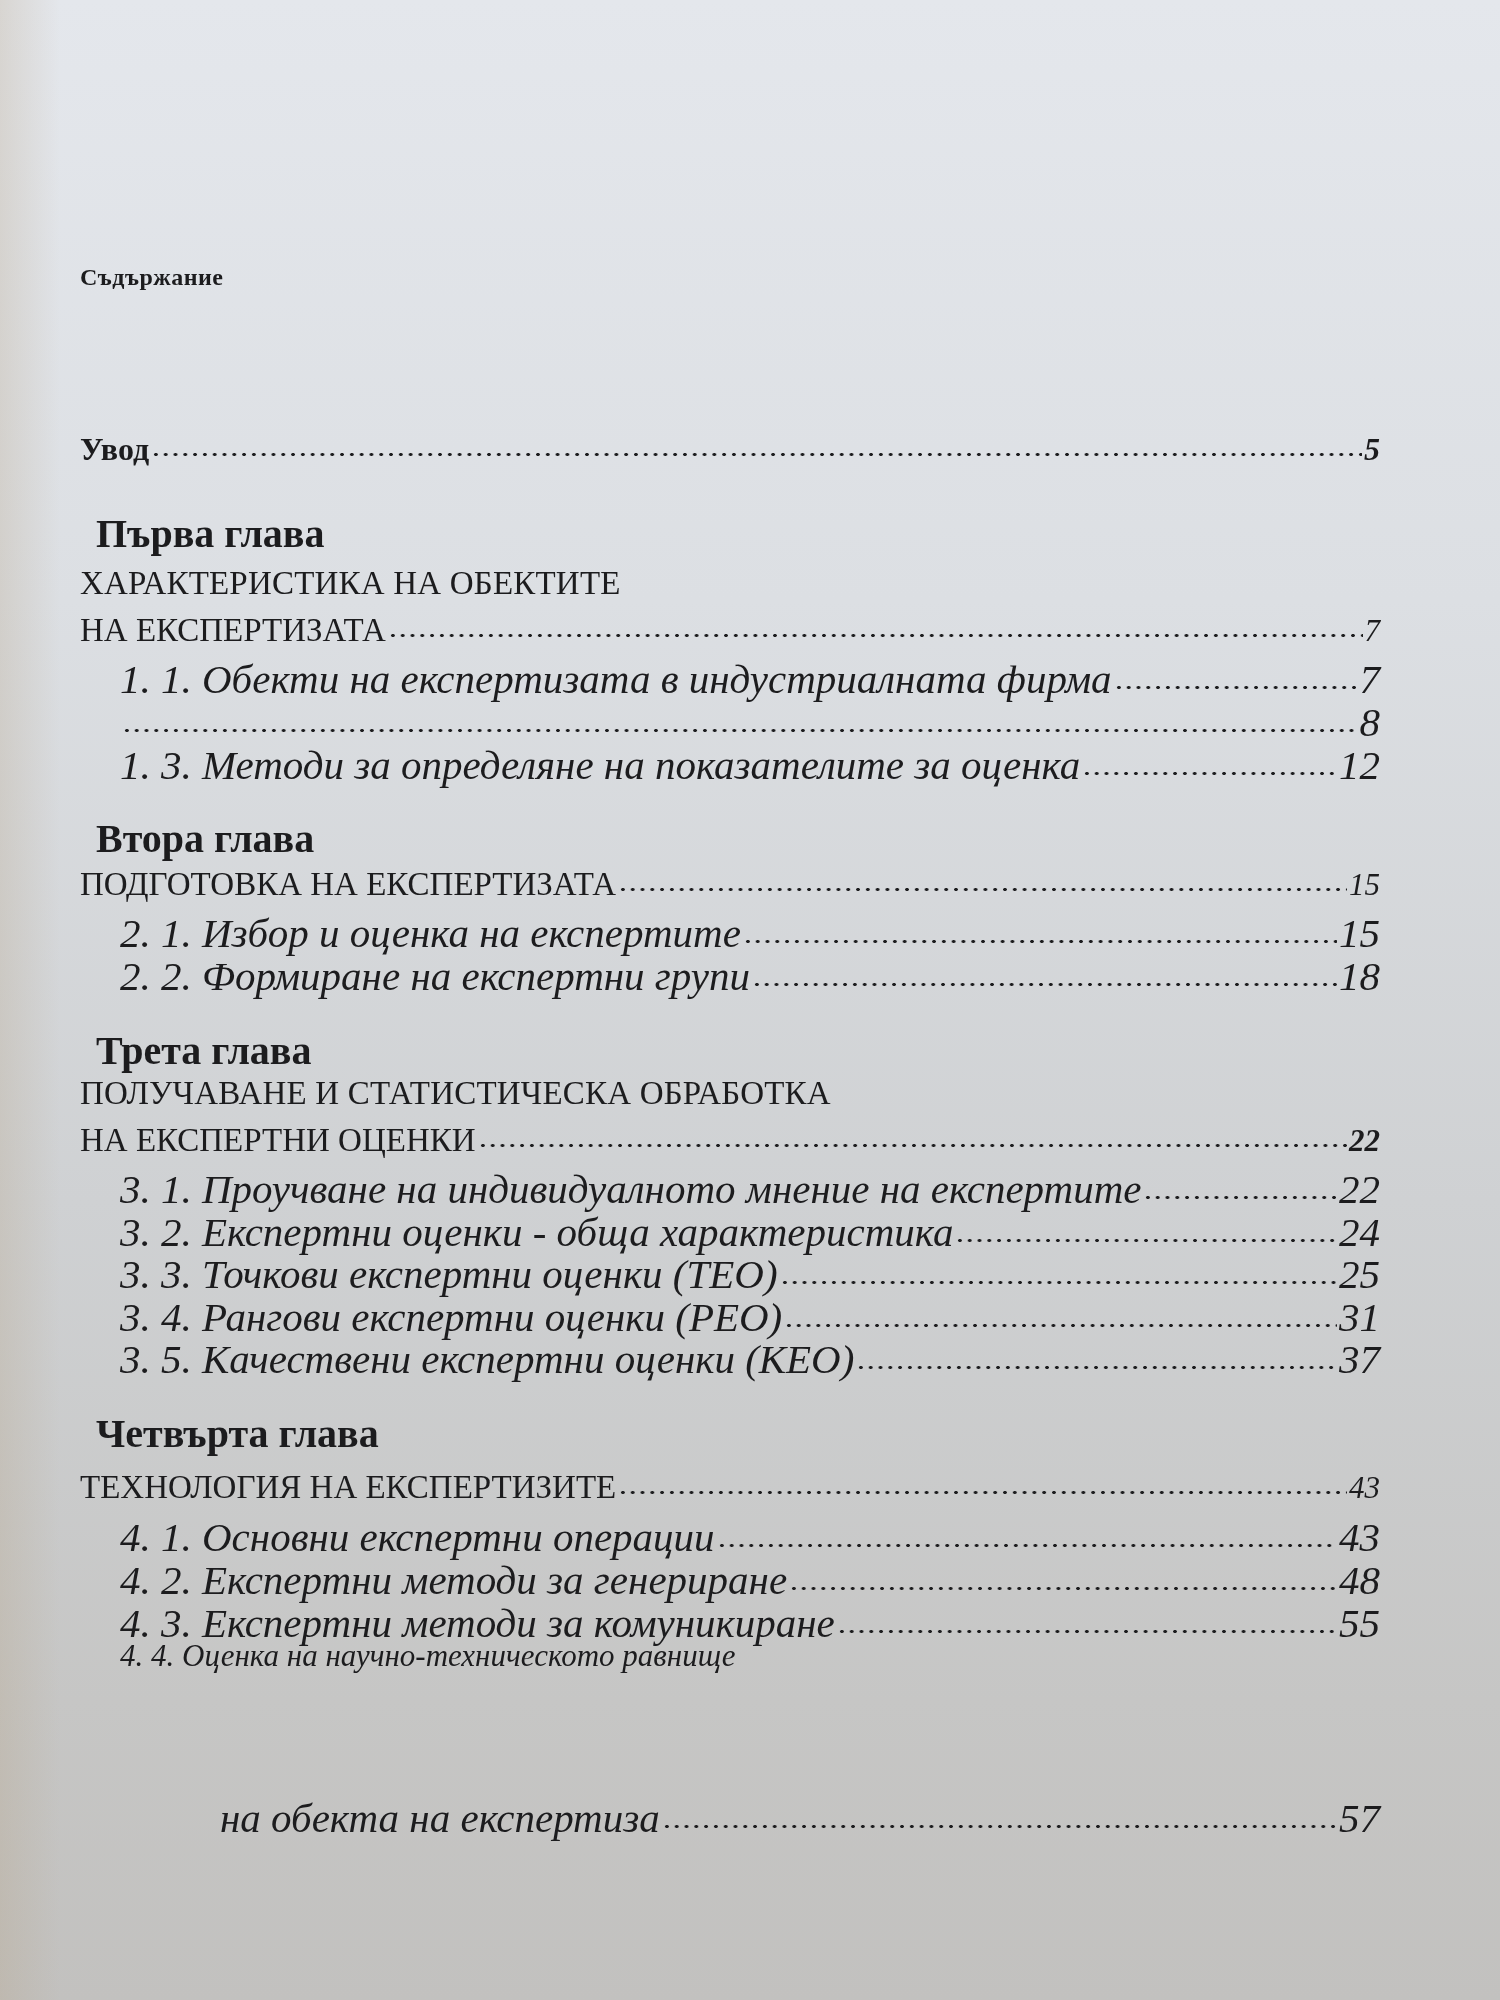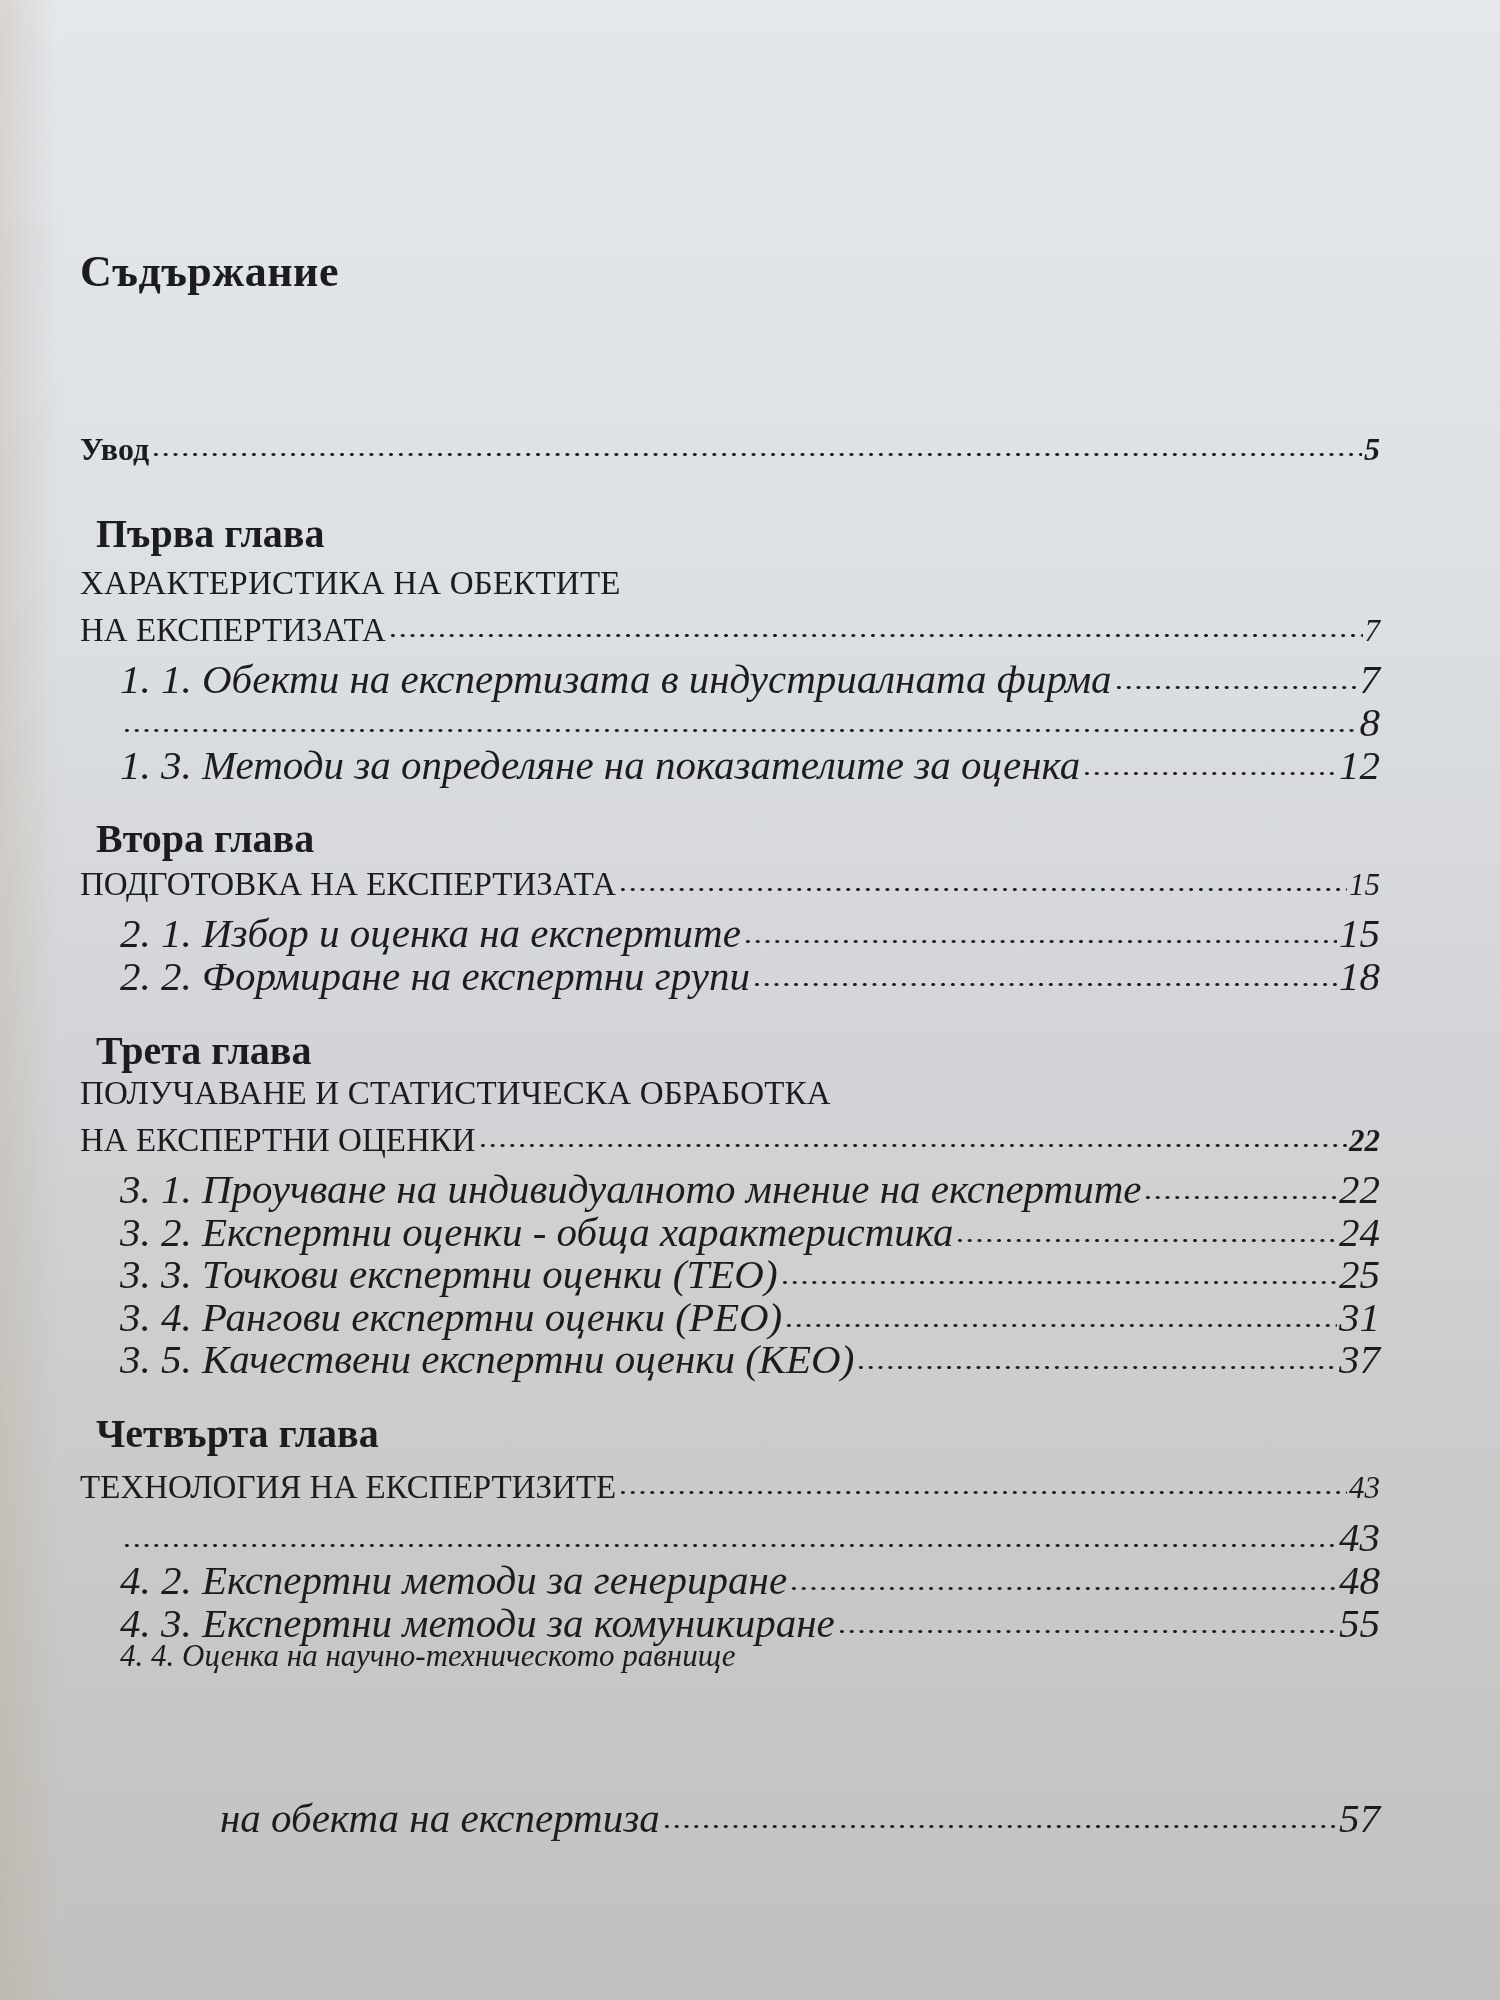--- a/index.html
+++ b/index.html
@@ -22,24 +22,24 @@
     }
     .edge-shadow {
       position: absolute;
       left: 0; top: 0;
       width: 60px; height: 2000px;
       background: linear-gradient(90deg, rgba(180,160,130,0.25), rgba(180,160,130,0));
     }
     .title {
       position: absolute;
       left: 80px;
-      top: 246px;
+      top: 264px;
       font-family: "Liberation Serif", serif;
       font-weight: bold;
-      font-size: 44px;
+      font-size: 24px;
       letter-spacing: 0.5px;
     }
     .toc {
       position: absolute;
       left: 80px;
       width: 1300px;
     }
     .row {
       position: absolute;
       left: 0;
@@ -206,20 +206,21 @@
       <span class="page-num">37</span>
     </div>
 
     <div class="chapter-label" style="top:1410px;">Четвърта глава</div>
     <div class="row chapter-row" style="top:1465px;">
       <span class="label">ТЕХНОЛОГИЯ  НА ЕКСПЕРТИЗИТЕ</span>
       <span class="dots"></span>
       <span class="page-num">43</span>
     </div>
     <div class="row sub-row" style="top:1510px;">
+      <span class="label">4. 1. Основни експертни операции</span>
       <span class="dots"></span>
       <span class="page-num">43</span>
     </div>
     <div class="row sub-row" style="top:1553px;">
       <span class="label">4. 2. Експертни методи за генериране</span>
       <span class="dots"></span>
       <span class="page-num">48</span>
     </div>
     <div class="row sub-row" style="top:1596px;">
       <span class="label">4. 3. Експертни методи за комуникиране</span>

